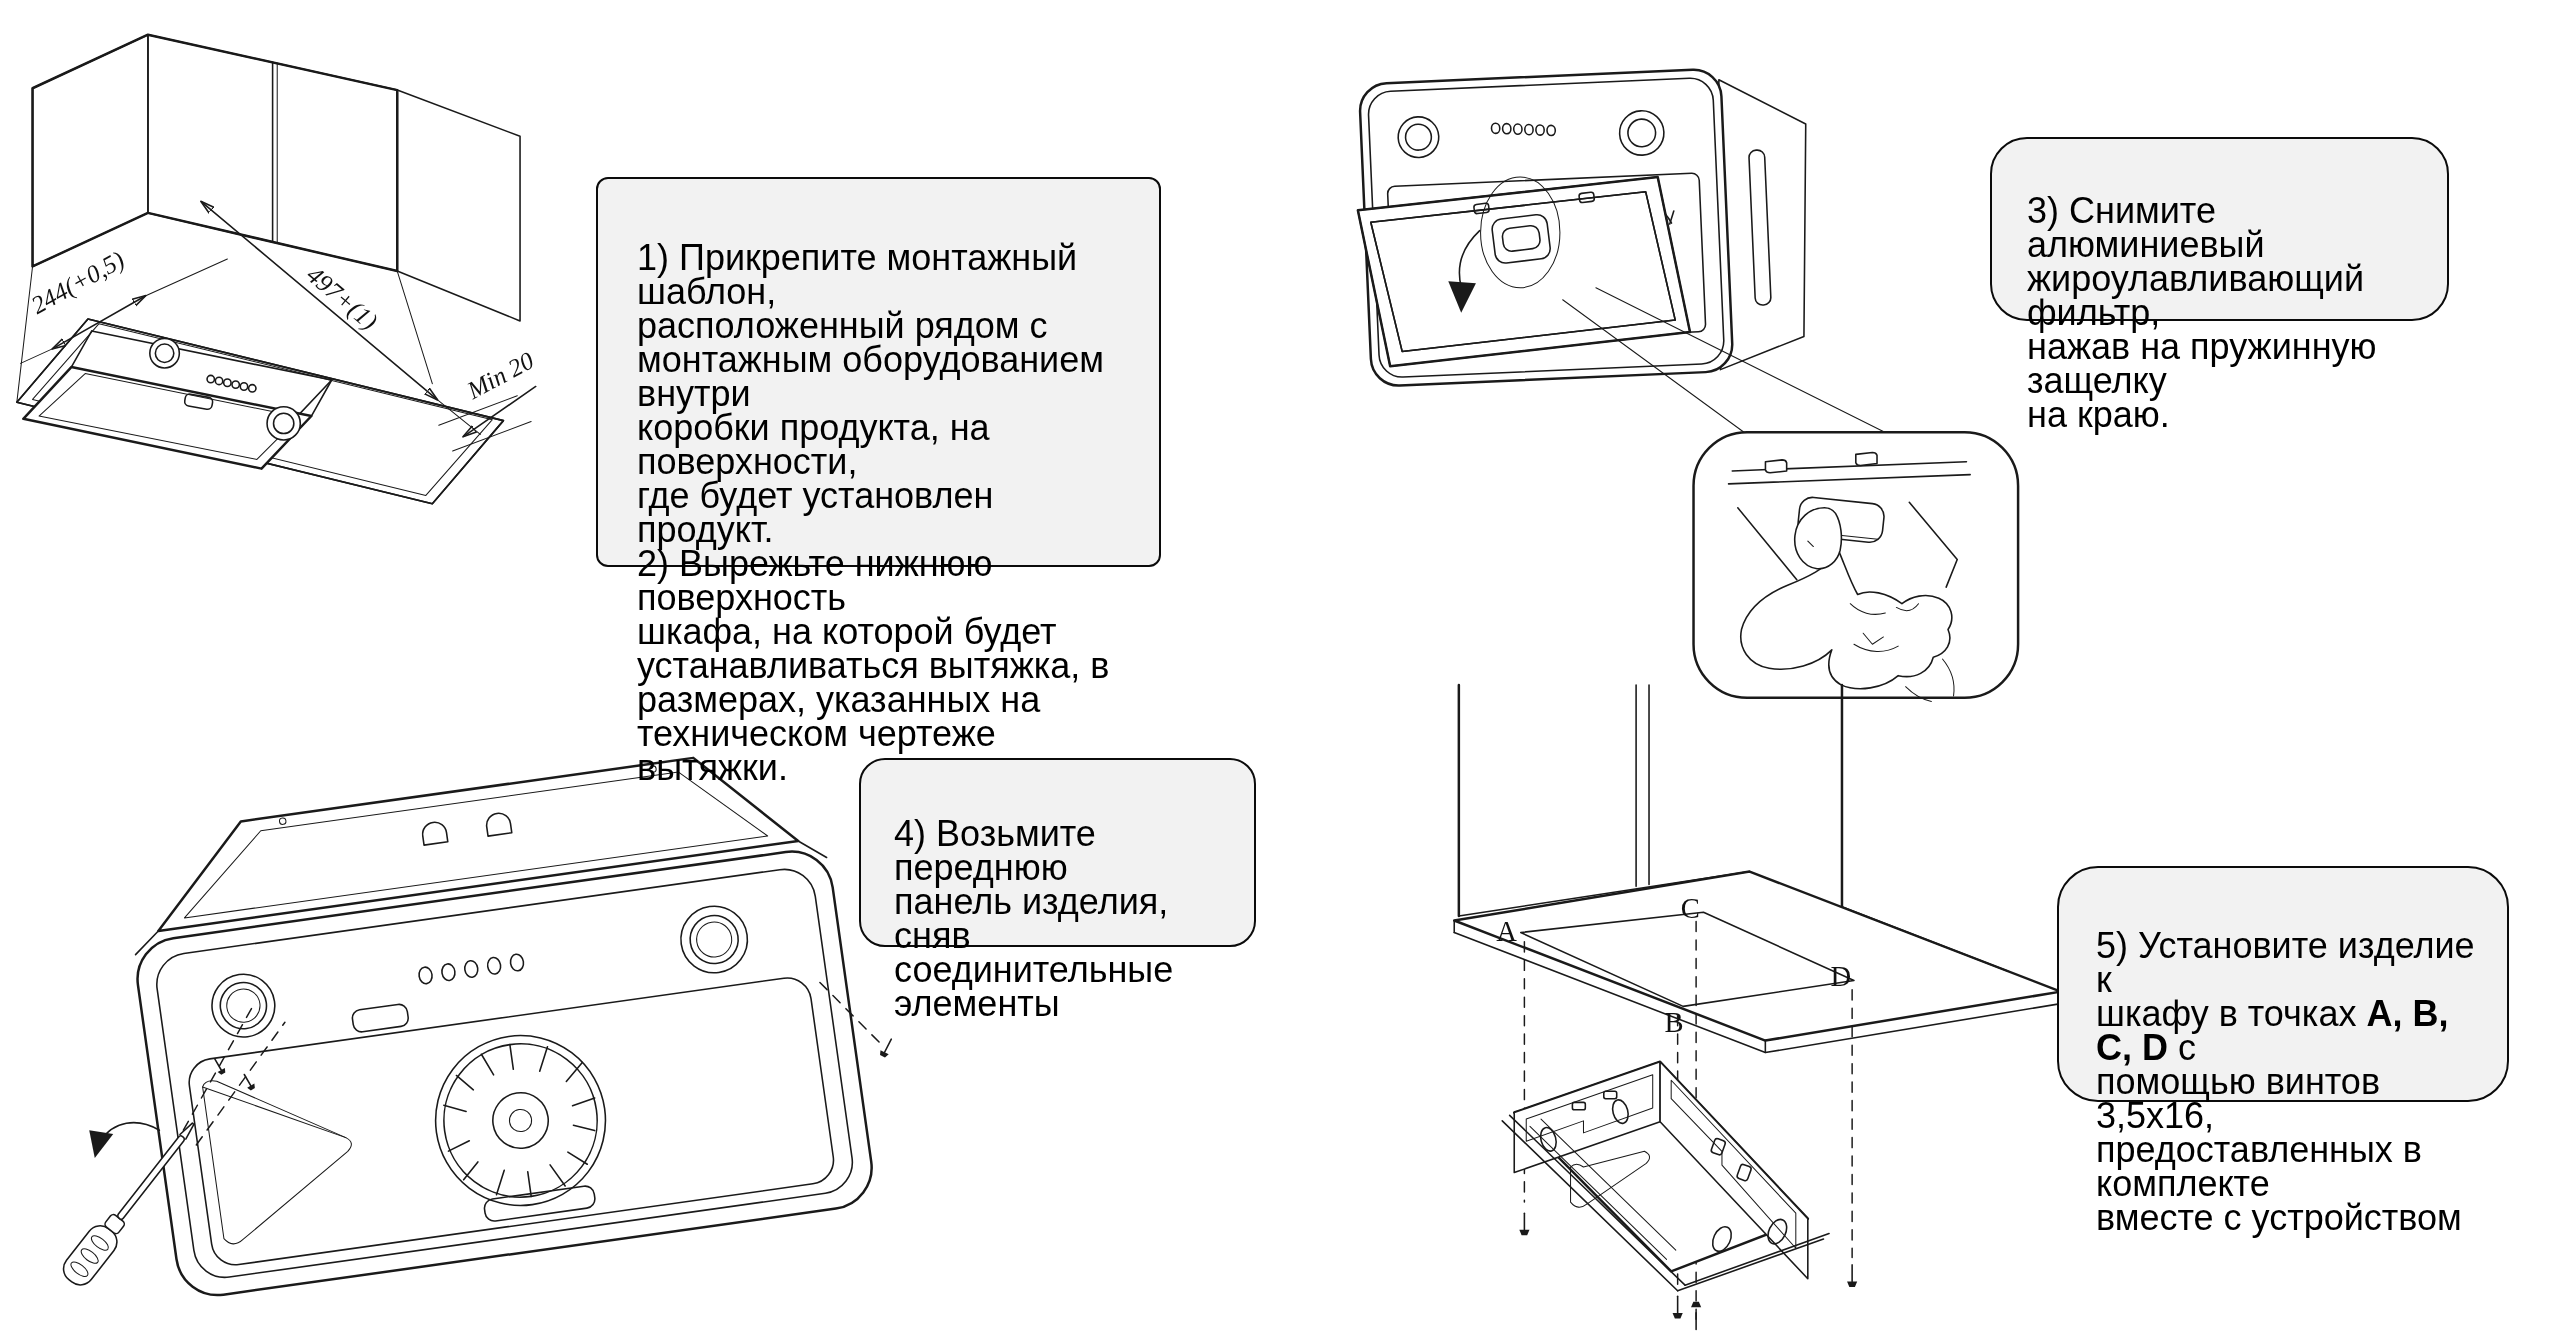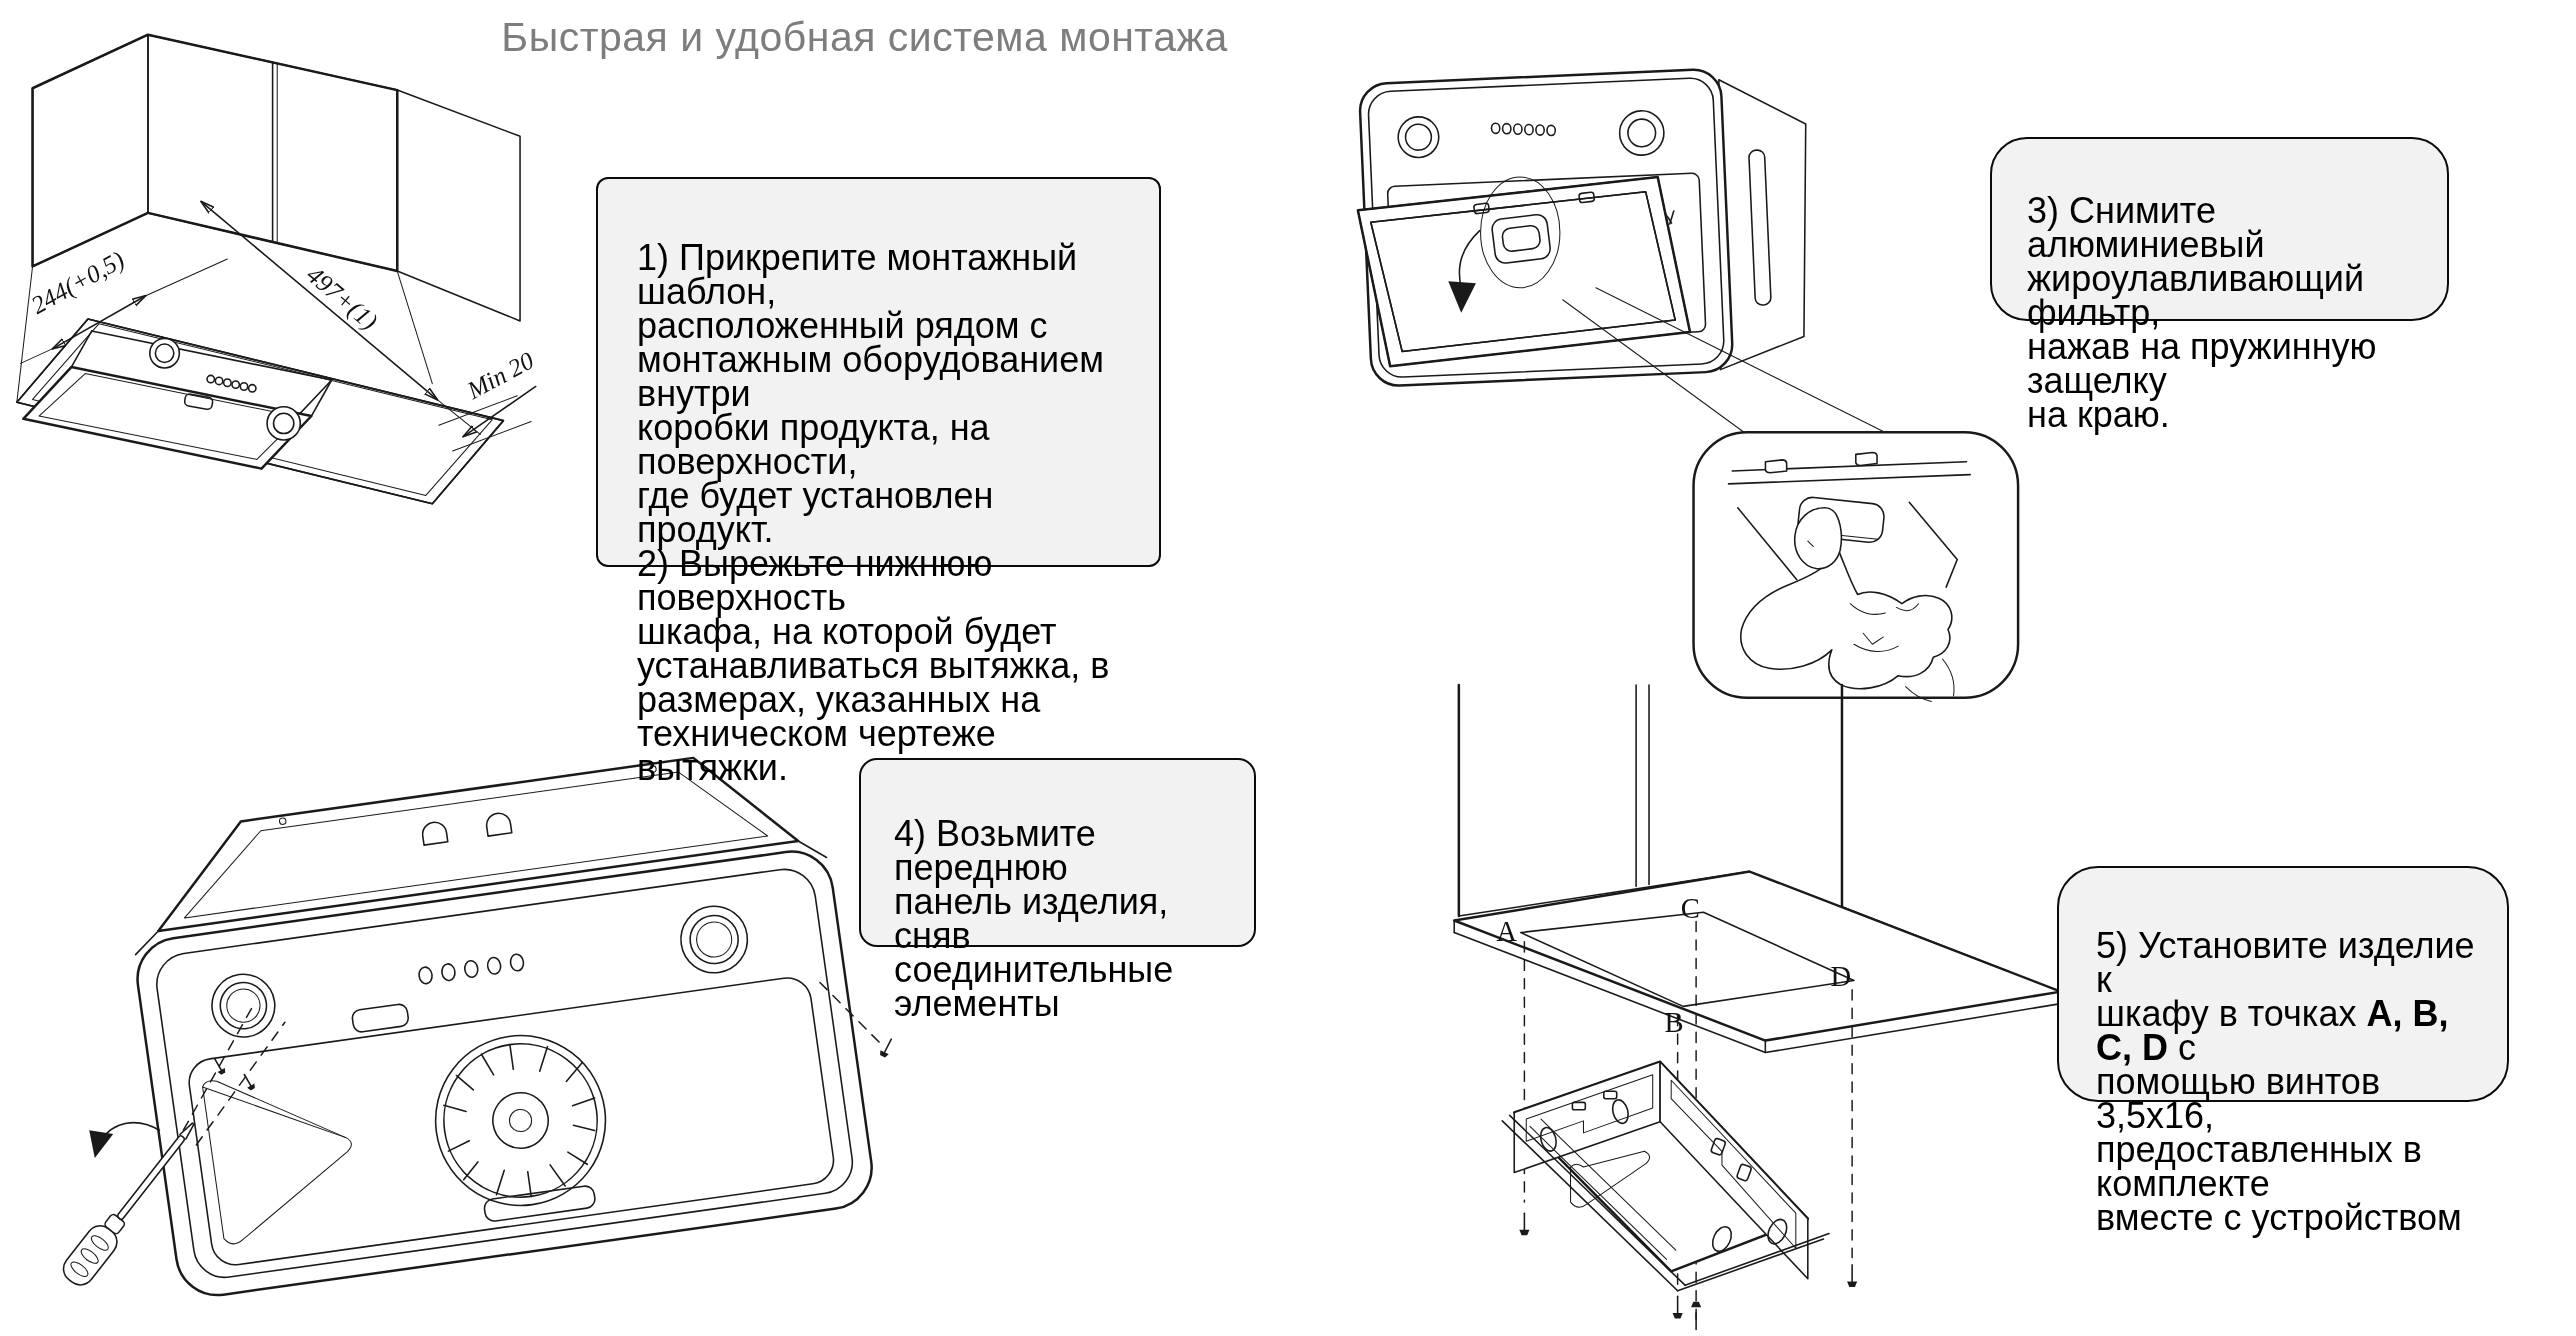--- a/index.html
+++ b/index.html
@@ -5,41 +5,40 @@
   html,body{margin:0;padding:0;background:#ffffff;}
   .page{position:relative;width:2576px;height:1337px;background:#ffffff;overflow:hidden;
         font-family:"Liberation Sans",sans-serif;color:#000;}
   .title{position:absolute;left:403px;top:14.8px;width:923px;text-align:center;
          font-size:41px;line-height:44px;color:#7d7d7d;letter-spacing:0.5px;}
   .callout{position:absolute;box-sizing:border-box;background:#f2f2f2;
            border:2.8px solid #0b0b0b;font-size:36px;line-height:34px;
            white-space:pre-line;color:#000;}
   .box1{left:596px;top:177px;width:565px;height:390px;border-radius:12px;padding:28px 20.3px 16.6px 39px;}
   .box3{left:1990px;top:137px;width:459px;height:184px;border-radius:37px;padding:21px 16.6px 14.8px 35px;}
-  .box4{left:859px;top:758px;width:397px;height:189px;border-radius:18px;padding:23px 14.8px 14.8px 33px;}
+  .box4{left:859px;top:758px;width:397px;height:189px;border-radius:26px;padding:23px 14.8px 14.8px 33px;}
   .box5{left:2057px;top:866px;width:452px;height:236px;border-radius:41px;padding:27px 16.6px 14.8px 37px;}
   .b{font-weight:bold;}
   svg{position:absolute;overflow:visible;}
   svg *{vector-effect:none;}
   .ln path,.ln line,.ln rect,.ln circle,.ln ellipse,.ln polygon,.ln polyline
       {fill:none;stroke:#1a1a1a;stroke-width:1.7;stroke-linecap:round;stroke-linejoin:round;}
   .ln .thick{stroke-width:2.7;}
   .ln .thin{stroke-width:1.1;}
   .ln .wht{fill:#ffffff;}
   .ln .blk{fill:#1a1a1a;stroke:none;}
   .ln .dash{stroke-dasharray:11 9;stroke-width:1.6;}
   .dimtext{font-family:"Liberation Serif",serif;font-style:italic;font-size:27px;fill:#111;stroke:none;}
   .ptlabel{font-family:"Liberation Serif",serif;font-size:31px;fill:#111;stroke:none;}
 </style>
 </head>
 <body>
 
 <div class="page">
 
-  <div class="title">Быстрая и удобная система монтажа</div>
 
   <svg class="ln" style="left:0;top:18.5px;" width="656" height="674" viewBox="0 0 710 730">
     <defs>
       <marker id="da" markerWidth="16" markerHeight="12" refX="14" refY="5" orient="auto-start-reverse" markerUnits="userSpaceOnUse">
         <path d="M15,5 L0,1 L0,9 Z" fill="#1a1a1a" stroke="none"></path>
       </marker>
       <pattern id="gridHatch" width="23" height="23" patternUnits="userSpaceOnUse" patternTransform="rotate(13)">
         <path d="M0,0.5 H23 M0.5,0 V23" stroke="#3a3a3a" stroke-width="1.1" fill="none"></path>
       </pattern>
     </defs>

